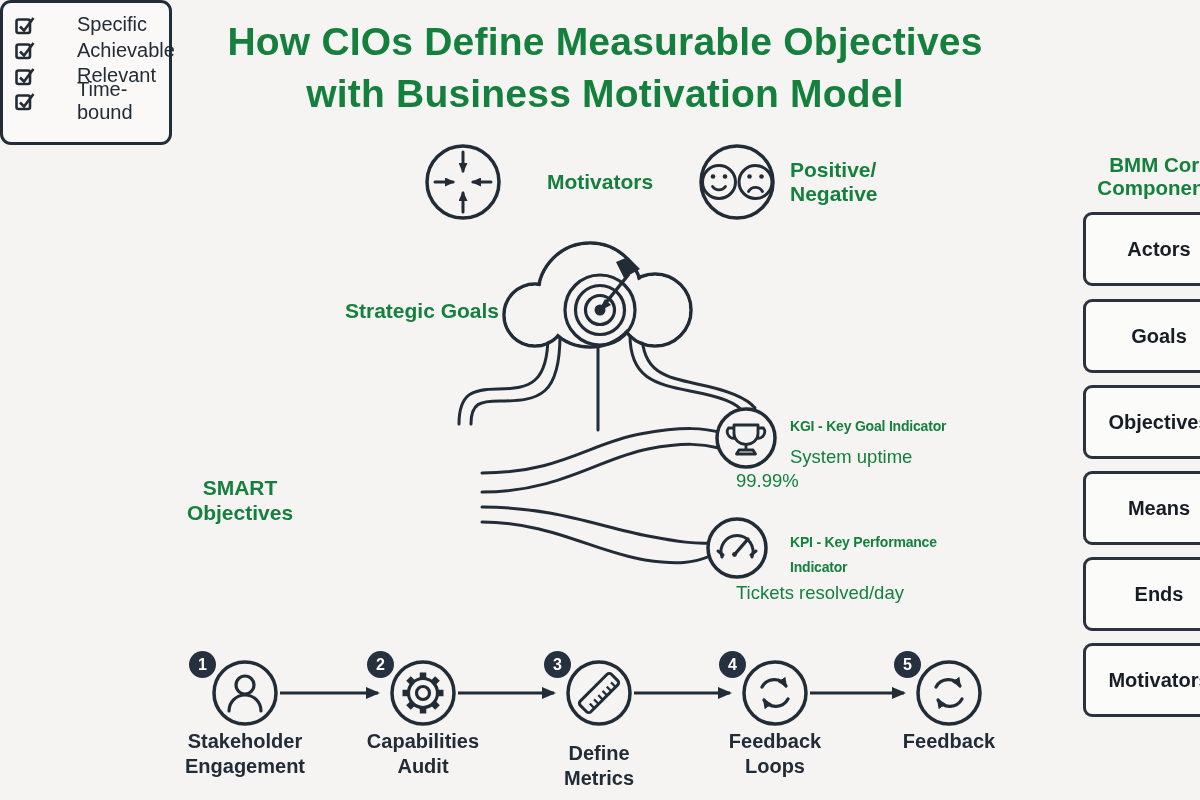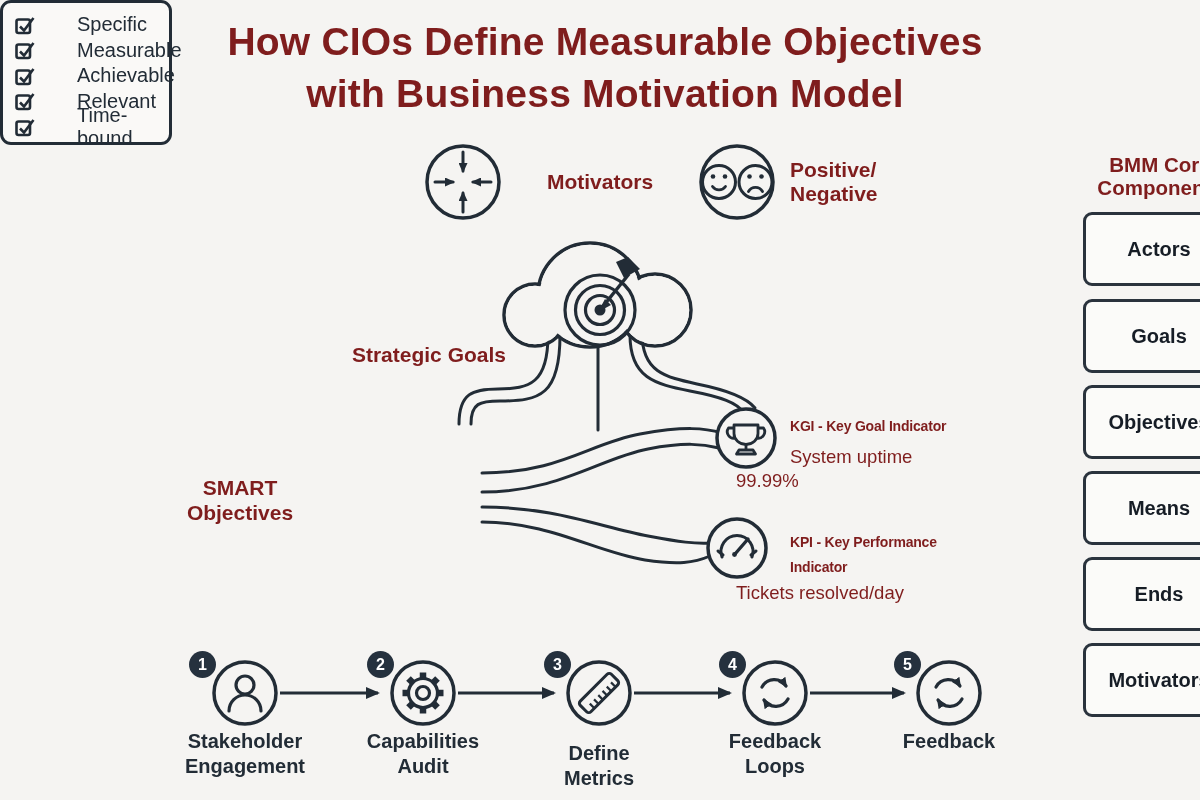--- a/index.html
+++ b/index.html
@@ -1,19 +1,19 @@
 <!DOCTYPE html>
 <html><head>
 <meta charset="utf-8">
 <style>
   html,body{margin:0;padding:0;background:#e9e8e6;}
   #stage{position:relative;width:1200px;height:800px;overflow:hidden;background:#f5f4f2;
          font-family:"Liberation Sans",sans-serif;color:#222c36;}
   svg{position:absolute;left:0;top:0;z-index:1;}
-  .txt{position:absolute;z-index:2;color:#7f1d1d;}
+  .txt{position:absolute;z-index:2;color:#15803d;}
   .title{left:10px;top:16px;width:1190px;text-align:center;font-size:39px;font-weight:700;line-height:52px;letter-spacing:.2px;}
   .lbl21{font-size:21px;font-weight:700;line-height:24px;}
   .smartbox{left:310px;top:422px;width:172px;height:145px;box-sizing:border-box;
             border:3.5px solid #222c36;border-radius:11px;background:#faf9f7;
             padding:9px 0 0 11px;z-index:2;}
   .chk-row{display:flex;align-items:center;height:25.5px;font-size:20px;gap:35px;}
   .chk-row svg{position:static;flex:0 0 auto;margin-right:6px;}
   .kgi-h{left:790px;top:418px;font-size:14px;font-weight:700;letter-spacing:-.2px;}
   .sub{font-size:18.5px;}
   .badge{position:absolute;z-index:3;width:27px;height:27px;border-radius:50%;background:#25313e;
@@ -190,41 +190,34 @@
     <div>How CIOs Define Measurable Objectives</div>
     <div>with Business Motivation Model</div>
   </div>
 
   <div class="txt lbl21" style="left:540px;top:170px;width:120px;text-align:center;">Motivators</div>
   <div class="txt lbl21" style="left:790px;top:158px;width:110px;">
     <div>Positive/</div>
     <div>Negative</div>
   </div>
 
-  <div class="txt lbl21" style="left:338px;top:299px;width:168px;text-align:right;margin-top:44px;">Strategic Goals</div>
+  <div class="txt lbl21" style="left:338px;top:299px;width:168px;text-align:center;">Strategic Goals</div>
 
   <div class="txt lbl21" style="left:183px;top:475px;width:114px;text-align:center;line-height:25px;">
     <div>SMART</div>
     <div>Objectives</div>
   </div>
 
   <div class="smartbox">
     <div class="chk-row">
       <svg width="22" height="22" viewBox="0 0 22 22">
           <rect x="2.5" y="5.5" width="13.5" height="13.5" rx="2" fill="none" stroke="#222c36" stroke-width="2.6"></rect>
           <polyline points="6,12.5 10,16.5 19.5,4" fill="none" stroke="#222c36" stroke-width="2.6"></polyline>
         </svg>
       <span>Specific</span>
-    </div>
-    <div class="chk-row">
-      <svg width="22" height="22" viewBox="0 0 22 22">
-          <rect x="2.5" y="5.5" width="13.5" height="13.5" rx="2" fill="none" stroke="#222c36" stroke-width="2.6"></rect>
-          <polyline points="6,12.5 10,16.5 19.5,4" fill="none" stroke="#222c36" stroke-width="2.6"></polyline>
-        </svg>
-      <span>Measurable</span>
     </div>
     <div class="chk-row">
       <svg width="22" height="22" viewBox="0 0 22 22">
           <rect x="2.5" y="5.5" width="13.5" height="13.5" rx="2" fill="none" stroke="#222c36" stroke-width="2.6"></rect>
           <polyline points="6,12.5 10,16.5 19.5,4" fill="none" stroke="#222c36" stroke-width="2.6"></polyline>
         </svg>
       <span>Achievable</span>
     </div>
     <div class="chk-row">
       <svg width="22" height="22" viewBox="0 0 22 22">

